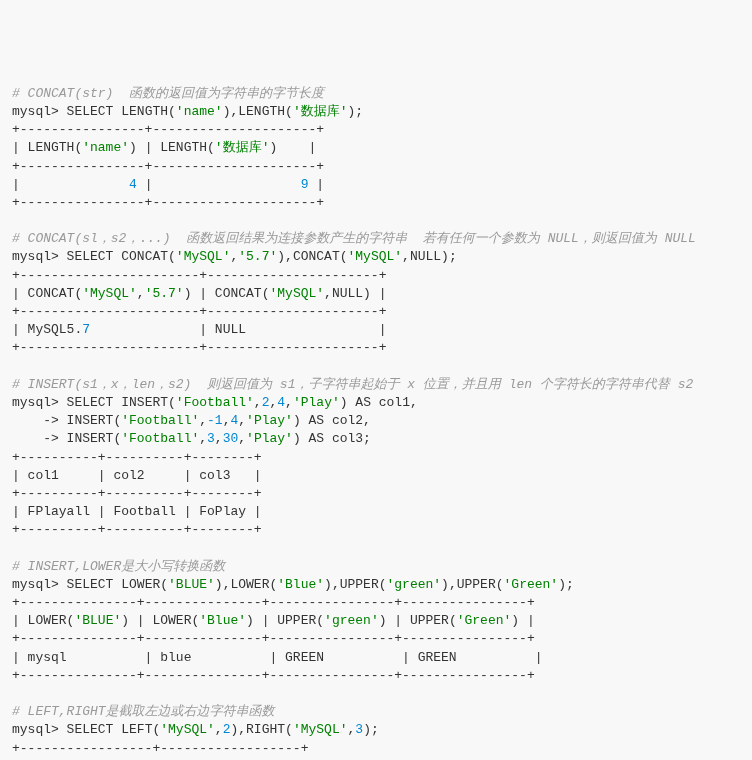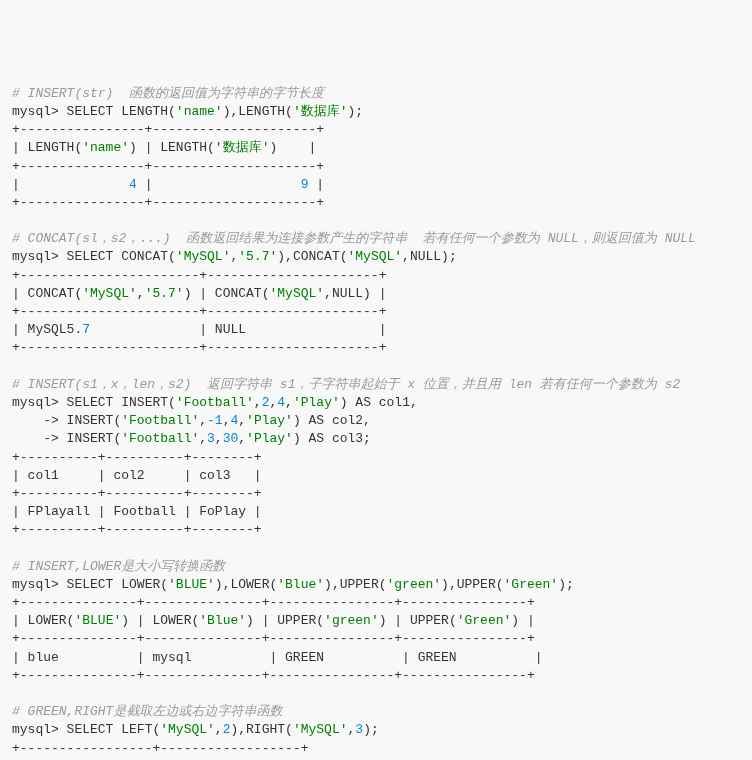--- a/index.html
+++ b/index.html
@@ -16,55 +16,55 @@
 }
 .comment { color: #999; font-style: italic; }
 .str { color: #008000; text-align: right; }
 .num { color: #0086d2; }
 </style>
 </head>
 <body>
 
 
 
-<span class="comment"># INSERT(str)  函数的返回值为字符串的字节长度</span>
+<span class="comment"># CONCAT(str)  函数的返回值为字符串的字节长度</span>
 <span>mysql&gt; </span><span>SELECT</span> LENGTH(<span class="str">'name'</span>),LENGTH(<span class="str">'数据库'</span>);
 <span>+----------------+---------------------+</span>
 | LENGTH(<span class="str">'name'</span>) | LENGTH(<span class="str">'数据库'</span>)    |
 <span>+----------------+---------------------+</span>
 |              <span class="num">4</span> |                   <span class="num">9</span> |
 <span>+----------------+---------------------+</span>
 
 <span class="comment"># CONCAT(sl，s2，...)  函数返回结果为连接参数产生的字符串  若有任何一个参数为 NULL，则返回值为 NULL</span>
 <span>mysql&gt; </span><span>SELECT</span> CONCAT(<span class="str">'MySQL'</span>,<span class="str">'5.7'</span>),CONCAT(<span class="str">'MySQL'</span>,NULL);
 <span>+-----------------------+----------------------+</span>
 | CONCAT(<span class="str">'MySQL'</span>,<span class="str">'5.7'</span>) | CONCAT(<span class="str">'MySQL'</span>,NULL) |
 <span>+-----------------------+----------------------+</span>
 | MySQL5.<span class="num">7</span>              | NULL                 |
 <span>+-----------------------+----------------------+</span>
 
-<span class="comment"># INSERT(s1，x，len，s2)  返回字符串 s1，子字符串起始于 x 位置，并且用 len 若有任何一个参数为 s2</span>
+<span class="comment"># INSERT(s1，x，len，s2)  则返回值为 s1，子字符串起始于 x 位置，并且用 len 个字符长的字符串代替 s2</span>
 <span>mysql&gt; </span><span>SELECT</span> INSERT(<span class="str">'Football'</span>,<span class="num">2</span>,<span class="num">4</span>,<span class="str">'Play'</span>) AS col1,
     -&gt; INSERT(<span class="str">'Football'</span>,<span class="num">-1</span>,<span class="num">4</span>,<span class="str">'Play'</span>) AS col2,
     -&gt; INSERT(<span class="str">'Football'</span>,<span class="num">3</span>,<span class="num">30</span>,<span class="str">'Play'</span>) AS col3;
 <span>+----------+----------+--------+</span>
 <span>| col1     | col2     | col3   |</span>
 <span>+----------+----------+--------+</span>
 <span>| FPlayall | Football | FoPlay |</span>
 <span>+----------+----------+--------+</span>
 
 <span class="comment"># INSERT,LOWER是大小写转换函数</span>
 <span>mysql&gt; </span><span>SELECT</span> LOWER(<span class="str">'BLUE'</span>),LOWER(<span class="str">'Blue'</span>),UPPER(<span class="str">'green'</span>),UPPER(<span class="str">'Green'</span>);
 <span>+---------------+---------------+----------------+----------------+</span>
 | LOWER(<span class="str">'BLUE'</span>) | LOWER(<span class="str">'Blue'</span>) | UPPER(<span class="str">'green'</span>) | UPPER(<span class="str">'Green'</span>) |
 <span>+---------------+---------------+----------------+----------------+</span>
-<span>| blue          | mysql          | GREEN          | GREEN          |</span>
+<span>| mysql          | blue          | GREEN          | GREEN          |</span>
 <span>+---------------+---------------+----------------+----------------+</span>
 
-<span class="comment"># GREEN,RIGHT是截取左边或右边字符串函数</span>
+<span class="comment"># LEFT,RIGHT是截取左边或右边字符串函数</span>
 <span>mysql&gt; </span><span>SELECT</span> LEFT(<span class="str">'MySQL'</span>,<span class="num">2</span>),RIGHT(<span class="str">'MySQL'</span>,<span class="num">3</span>);
 <span>+-----------------+------------------+</span>
 | LEFT(<span class="str">'MySQL'</span>,<span class="num">2</span>) | RIGHT(<span class="str">'MySQL'</span>,<span class="num">3</span>) |
 
 
 
 
 
 
 </body></html>

